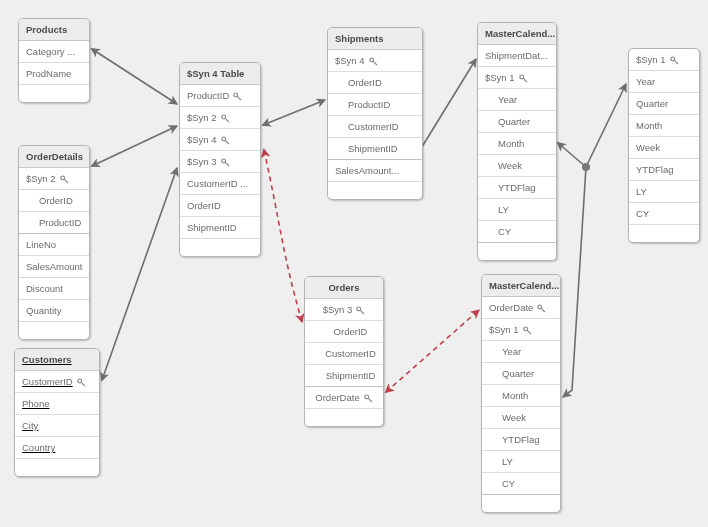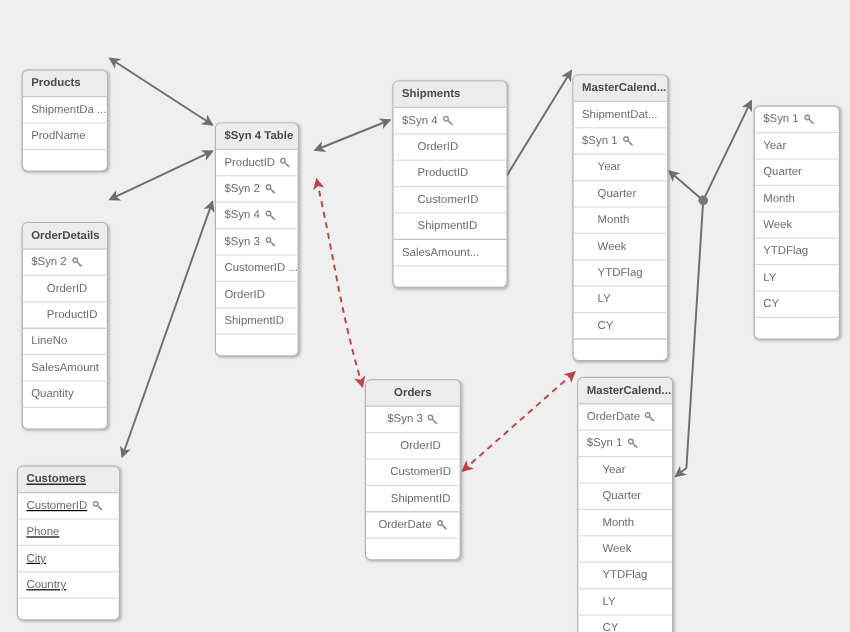--- a/index.html
+++ b/index.html
@@ -15,21 +15,20 @@
 
   .tbl{
     position:absolute;
     background:#ffffff;
     border:1px solid #b4b4b4;
     border-radius:5px;
     box-shadow:1px 1px 2px rgba(0,0,0,0.22);
     box-sizing:border-box;
     overflow:hidden;
     z-index:5;
-    margin-top:40px;
   }
   .tbl .hdr{
     height:21px;line-height:21px;
     background:#ececec;
     border-bottom:1px solid #c8c8c8;
     font-size:9.5px;
     font-weight:bold;
     color:#4a4a4a;
     padding:0 7px;
     white-space:nowrap;
@@ -99,54 +98,55 @@
       <circle cx="586" cy="167" r="4" fill="#787878"></circle>
 
       <path d="M 264 150 C 282 232 282 252 302 322" fill="none" stroke="#c0404c" stroke-width="1.6" stroke-dasharray="5,4" marker-start="url(#rtail)" marker-end="url(#rhead)"></path>
 
       <path d="M 386 392 L 479 310" fill="none" stroke="#c0404c" stroke-width="1.6" stroke-dasharray="5,4" marker-start="url(#rtail)" marker-end="url(#rhead)"></path>
     </g>
   </svg>
 
   <div class="tbl" style="left:18px;top:18px;width:72px;">
     <div class="hdr">Products</div>
-    <div class="row"><span>ShipmentDa ...</span></div>
+    <div class="row"><span>Category ...</span></div>
     <div class="row"><span>ProdName</span></div>
     <div class="row blank"></div>
   </div>
 
   <div class="tbl" style="left:18px;top:145px;width:72px;">
     <div class="hdr">OrderDetails</div>
     <div class="row grp"><span>$Syn 2</span><span class="key"><svg width="9" height="9" viewBox="0 0 10 10">
             <circle cx="3" cy="3.2" r="2.1" fill="none" stroke="#8a8a8a" stroke-width="1.3"></circle>
             <path d="M4.5 4.6 L9 9" stroke="#8a8a8a" stroke-width="1.3" fill="none"></path>
             <path d="M6.6 8 L7.6 6.9" stroke="#8a8a8a" stroke-width="1.3" fill="none"></path>
           </svg></span></div>
     <div class="row sub"><span>OrderID</span></div>
     <div class="row sub lastsub"><span>ProductID</span></div>
     <div class="row"><span>LineNo</span></div>
     <div class="row"><span>SalesAmount</span></div>
+    <div class="row"><span>Discount</span></div>
     <div class="row"><span>Quantity</span></div>
     <div class="row blank"></div>
   </div>
 
   <div class="tbl" style="left:14px;top:348px;width:86px;text-decoration:underline;">
     <div class="hdr">Customers</div>
     <div class="row"><span>CustomerID</span><span class="key"><svg width="9" height="9" viewBox="0 0 10 10">
             <circle cx="3" cy="3.2" r="2.1" fill="none" stroke="#8a8a8a" stroke-width="1.3"></circle>
             <path d="M4.5 4.6 L9 9" stroke="#8a8a8a" stroke-width="1.3" fill="none"></path>
             <path d="M6.6 8 L7.6 6.9" stroke="#8a8a8a" stroke-width="1.3" fill="none"></path>
           </svg></span></div>
     <div class="row"><span>Phone</span></div>
     <div class="row"><span>City</span></div>
     <div class="row"><span>Country</span></div>
     <div class="row blank"></div>
   </div>
 
-  <div class="tbl" style="left:179px;top:62px;width:70px;">
+  <div class="tbl" style="left:179px;top:62px;width:82px;">
     <div class="hdr">$Syn 4 Table</div>
     <div class="row"><span>ProductID</span><span class="key"><svg width="9" height="9" viewBox="0 0 10 10">
             <circle cx="3" cy="3.2" r="2.1" fill="none" stroke="#8a8a8a" stroke-width="1.3"></circle>
             <path d="M4.5 4.6 L9 9" stroke="#8a8a8a" stroke-width="1.3" fill="none"></path>
             <path d="M6.6 8 L7.6 6.9" stroke="#8a8a8a" stroke-width="1.3" fill="none"></path>
           </svg></span></div>
     <div class="row"><span>$Syn 2</span><span class="key"><svg width="9" height="9" viewBox="0 0 10 10">
             <circle cx="3" cy="3.2" r="2.1" fill="none" stroke="#8a8a8a" stroke-width="1.3"></circle>
             <path d="M4.5 4.6 L9 9" stroke="#8a8a8a" stroke-width="1.3" fill="none"></path>
             <path d="M6.6 8 L7.6 6.9" stroke="#8a8a8a" stroke-width="1.3" fill="none"></path>

